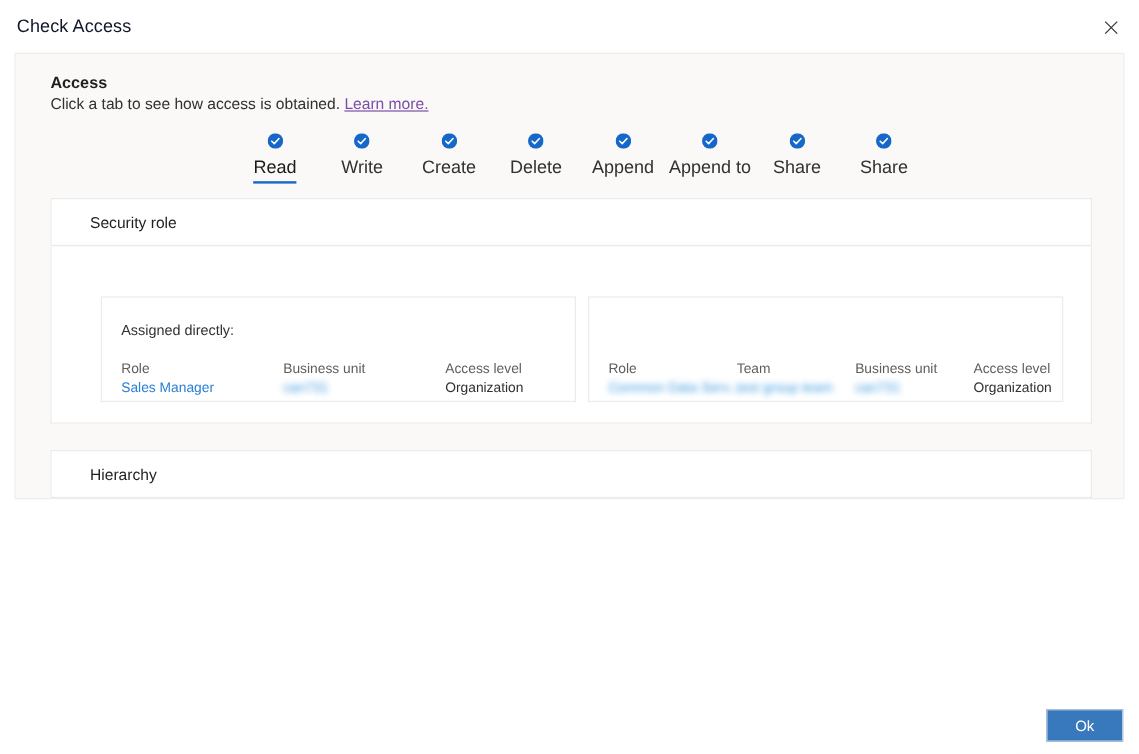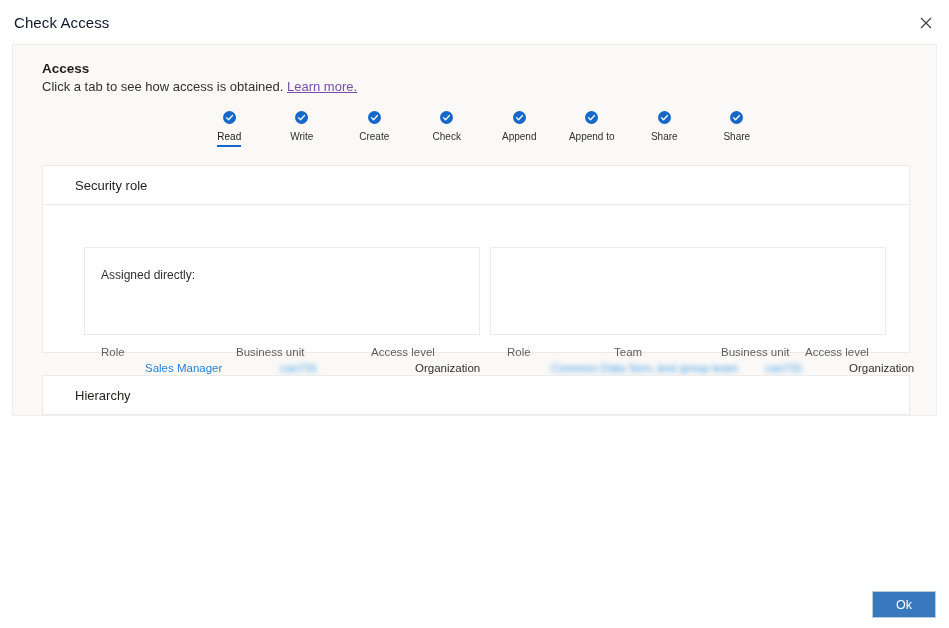--- a/index.html
+++ b/index.html
@@ -102,21 +102,21 @@
     cursor: pointer;
     user-select: none;
   }
   .tab-check {
     width: 13px;
     height: 13px;
     display: block;
     margin-bottom: 7px;
   }
   .tab-label {
-    font-size: 10px;
+    font-size: 15px;
     color: #323130;
     white-space: nowrap;
     padding-bottom: 3px;
     border-bottom: 2px solid transparent;
   }
   .tab.active .tab-label {
     color: #1b1a19;
     border-bottom-color: #1668c8;
   }
 
@@ -187,29 +187,27 @@
   }
   .field {
     display: flex;
     flex-direction: column;
   }
   .field-label {
     font-size: 11.5px;
     color: #605e5c;
     line-height: 14px;
     white-space: nowrap;
-    margin-top: 44px;
   }
   .field-value {
     font-size: 11.5px;
     line-height: 14px;
     color: #323130;
     white-space: nowrap;
     margin-top: 2px;
-    margin-left: 44px;
   }
   .field-value.link {
     color: #2a81d6;
     cursor: pointer;
   }
   .field-value.redacted {
     color: #3d9ae0;
     filter: blur(2.6px);
     cursor: pointer;
   }
@@ -292,21 +290,21 @@
           </span>
           <span class="tab-label">Create</span>
         </div>
         <div class="tab">
           <span>
             <svg class="tab-check" viewBox="0 0 16 16" aria-hidden="true">
               <circle cx="8" cy="8" r="8" fill="#1668c8"></circle>
               <path d="M4.3 8.2 L6.8 10.7 L11.7 5.5" stroke="#ffffff" stroke-width="1.6" fill="none" stroke-linecap="round" stroke-linejoin="round"></path>
             </svg>
           </span>
-          <span class="tab-label">Check</span>
+          <span class="tab-label">Delete</span>
         </div>
         <div class="tab">
           <span>
             <svg class="tab-check" viewBox="0 0 16 16" aria-hidden="true">
               <circle cx="8" cy="8" r="8" fill="#1668c8"></circle>
               <path d="M4.3 8.2 L6.8 10.7 L11.7 5.5" stroke="#ffffff" stroke-width="1.6" fill="none" stroke-linecap="round" stroke-linejoin="round"></path>
             </svg>
           </span>
           <span class="tab-label">Append</span>
         </div>

